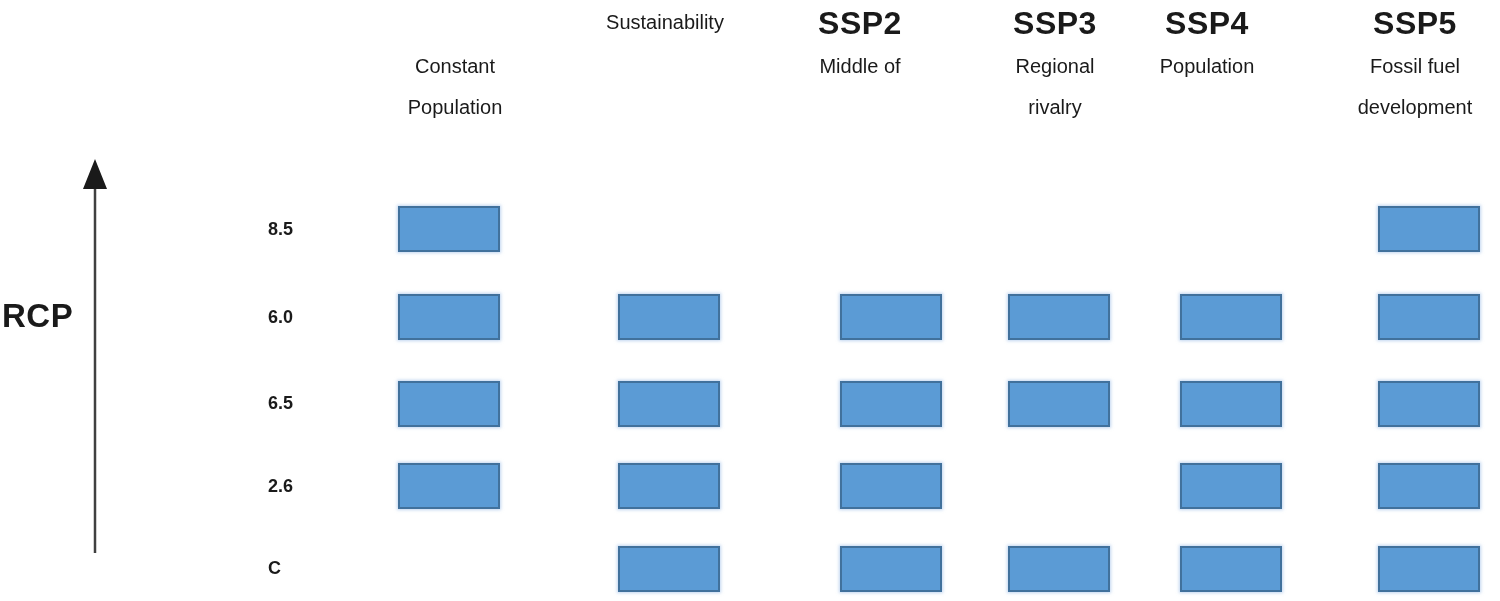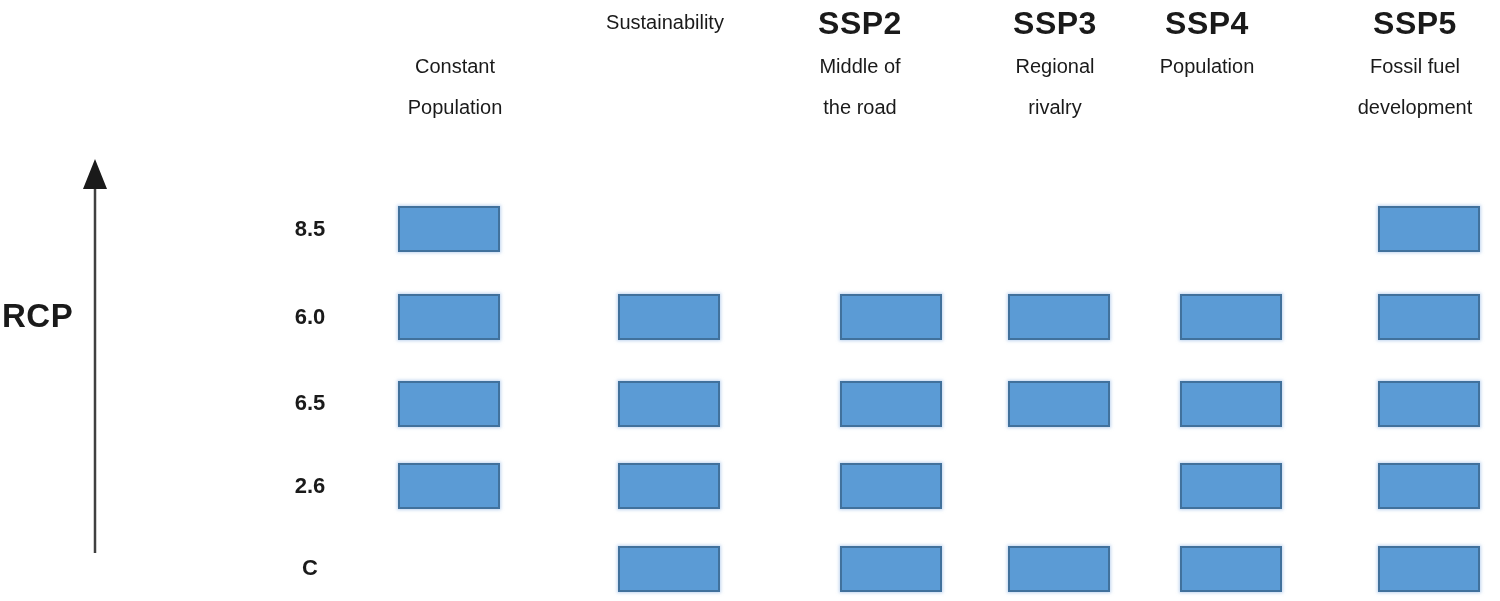--- a/index.html
+++ b/index.html
@@ -48,22 +48,22 @@
     left: 80px;
     top: 155px;
     width: 30px;
     height: 405px;
   }
 
   .row-label {
     position: absolute;
     left: 268px;
     width: 84px;
-    text-align: center;
-    font-size: 22px;
+    text-align: left;
+    font-size: 18px;
     font-weight: 700;
     line-height: 42px;
   }
 
   .cell {
     position: absolute;
     width: 102px;
     height: 46px;
     border-style: solid;
     border-width: 2px;
@@ -87,21 +87,20 @@
         <div class="col-title"></div>
         <div class="col-subtitle">Constant</div>
         <div class="col-subtitle">Population</div>
       </div>
       <div class="column-header" style="left: 540px;">
         <div class="col-subtitle">Sustainability</div>
       </div>
       <div class="column-header" style="left: 735px;">
         <div class="col-title">SSP2</div>
         <div class="col-subtitle">Middle of</div>
-        <div class="col-subtitle">the road</div>
       </div>
       <div class="column-header" style="left: 930px;">
         <div class="col-title">SSP3</div>
         <div class="col-subtitle">Regional</div>
         <div class="col-subtitle">rivalry</div>
       </div>
       <div class="column-header" style="left: 1082px;">
         <div class="col-title">SSP4</div>
         <div class="col-subtitle">Population</div>
       </div>

